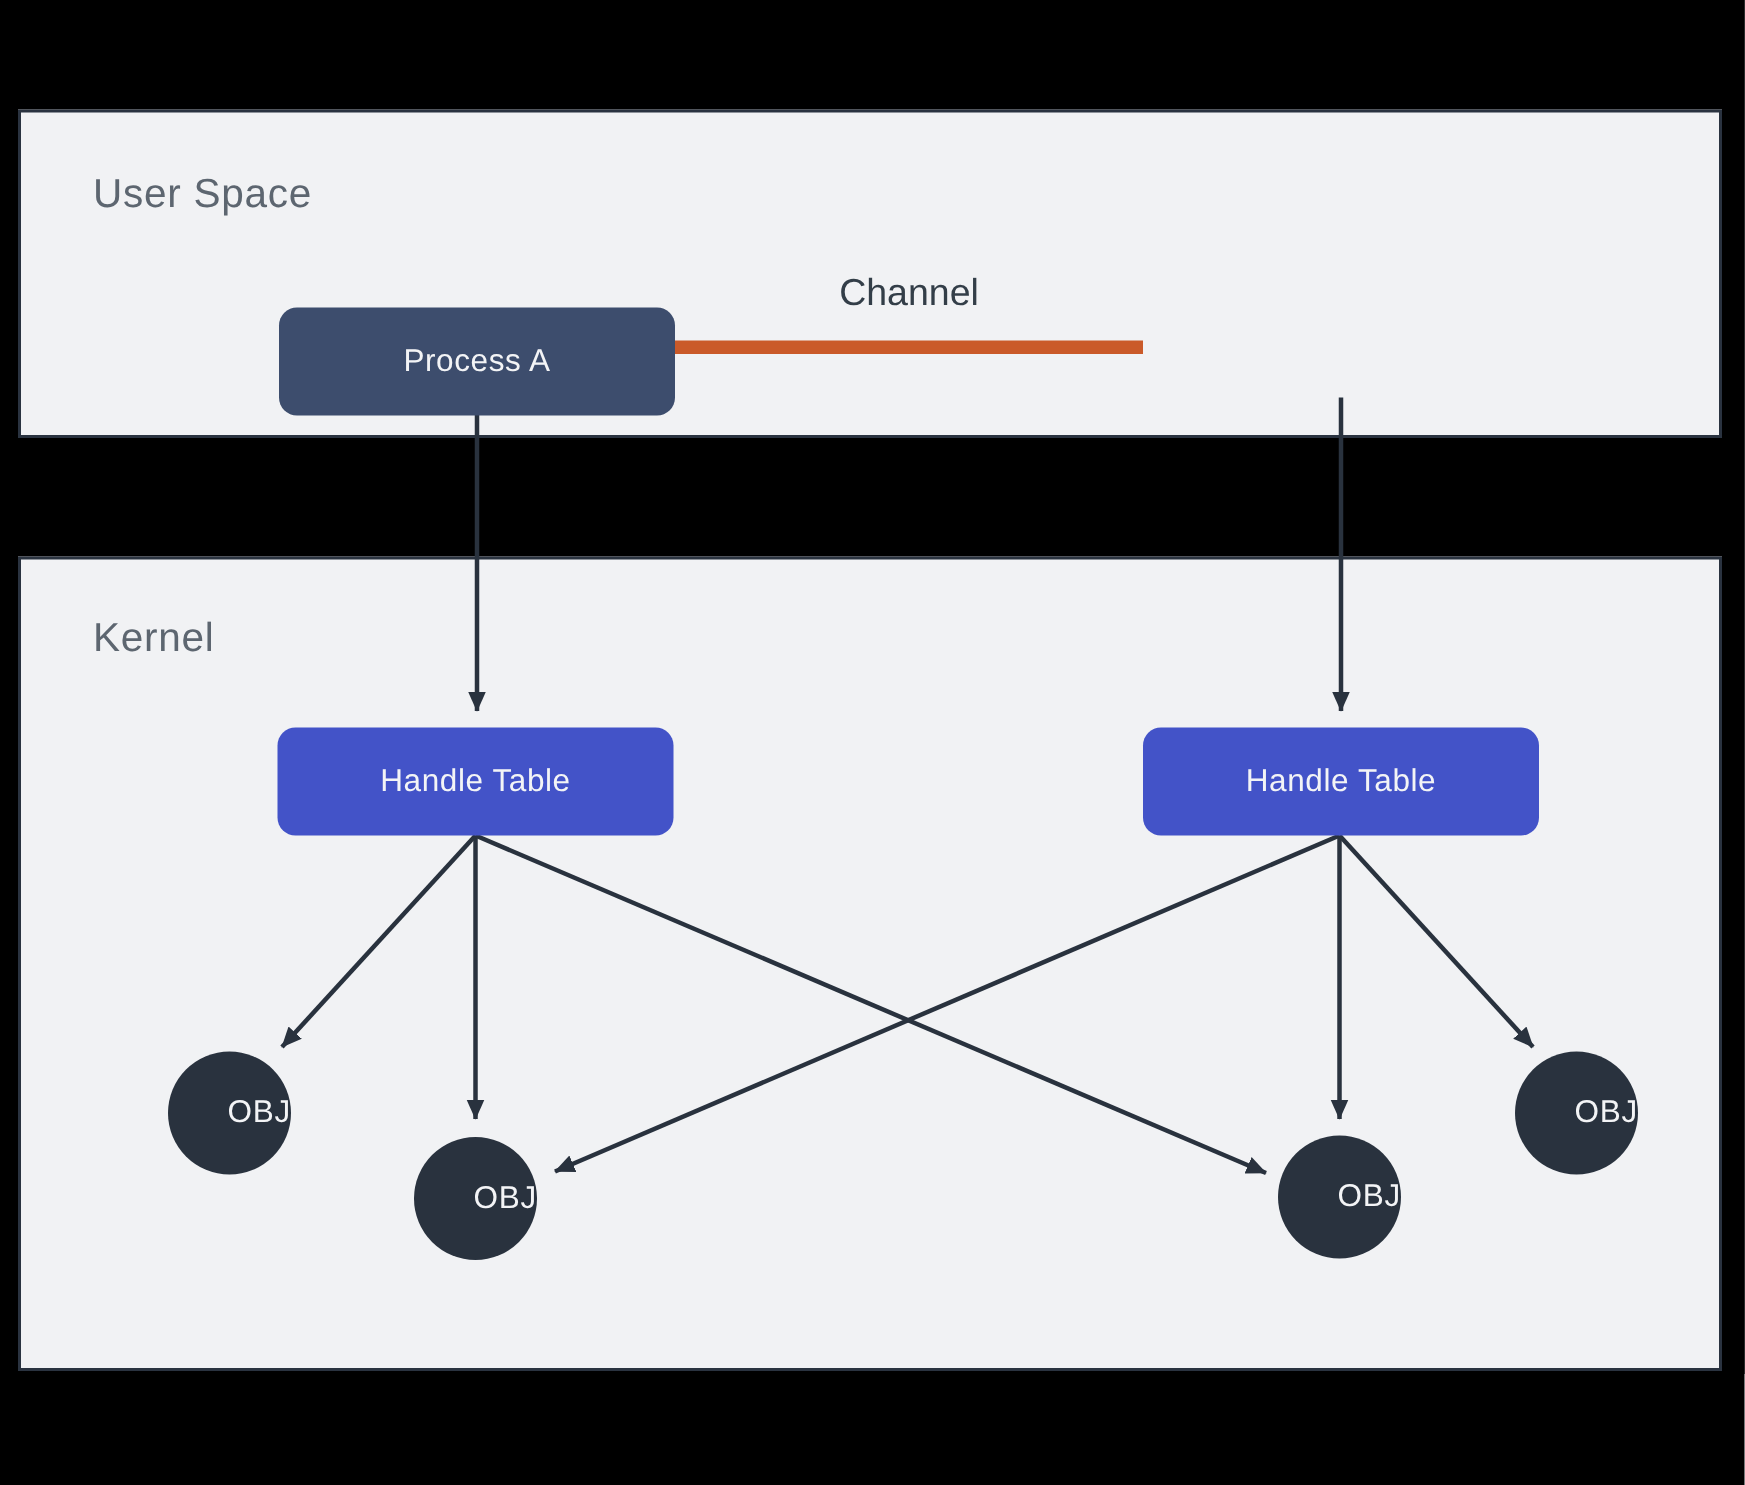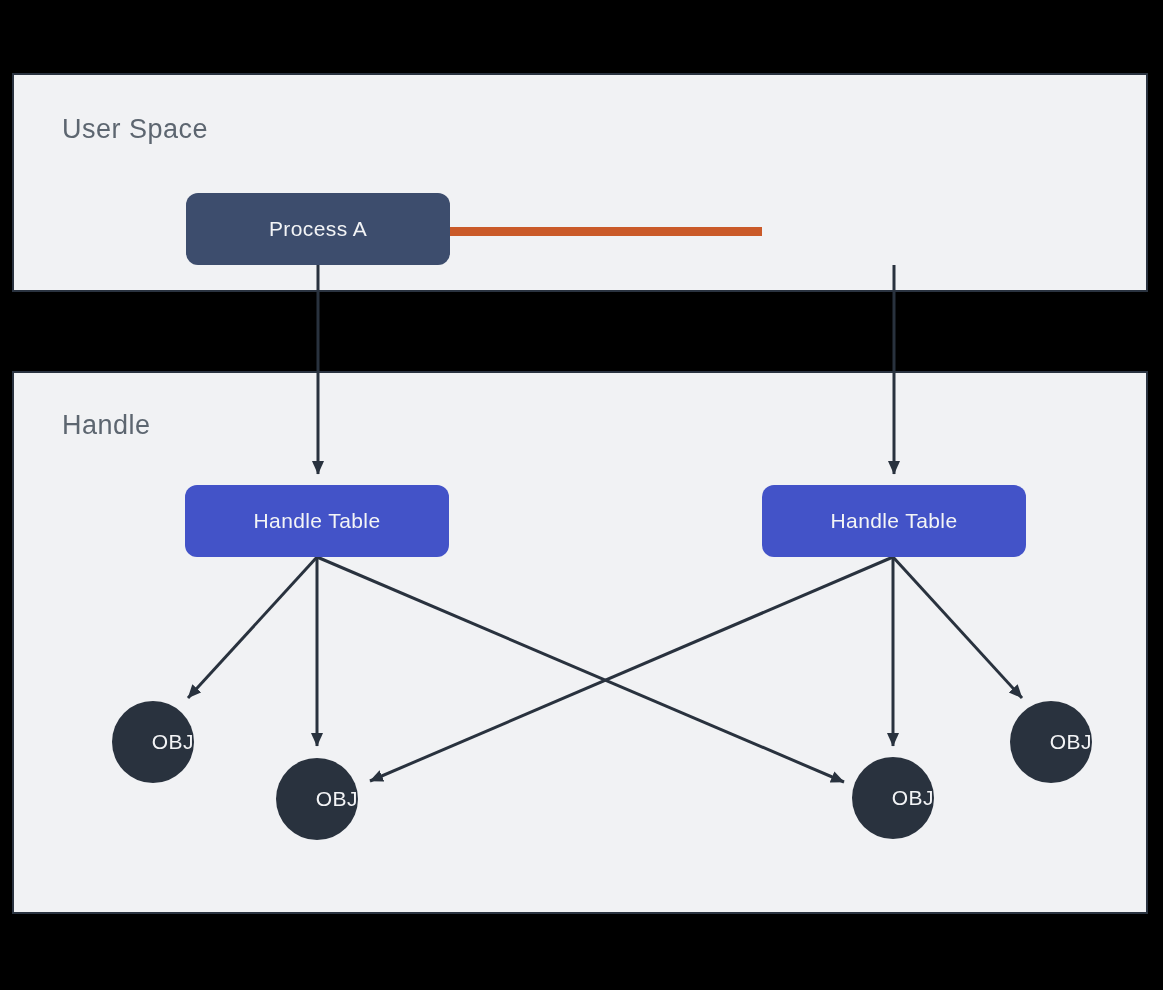--- a/index.html
+++ b/index.html
@@ -58,21 +58,21 @@
     border-radius: 12px;
     display: flex;
     align-items: center;
     justify-content: center;
     font-size: 21px;
     font-weight: 500;
     letter-spacing: 0.4px;
     color: var(--node-text, #F3F4F6);
     z-index: 3;
   }
-  .process { background: var(--process-fill, #3D4D6D); }
+  .process { background: var(--process-fill, #3D4D6D); margin-top: 12px; }
   .handle-table { background: var(--handle-table-fill, #4353C8); align-items: center; }
   .process-a { left: 186px; top: 193px; }
   .process-b { left: 762px; top: 193px; }
   .handle-table-a { left: 185px; top: 485px; }
   .handle-table-b { left: 762px; top: 485px; }
   .obj-circle {
     position: absolute;
     width: 82px;
     height: 82px;
     border-radius: 50%;
@@ -99,22 +99,23 @@
 </style>
 </head>
 <body>
 
 <div class="stage">
 
   <div class="panel panel-user-space"></div>
   <div class="panel panel-kernel"></div>
 
   <div class="section-label label-user-space">User Space</div>
-  <div class="section-label label-kernel">Handle</div>
+  <div class="section-label label-kernel">Kernel</div>
 
+  <div class="channel-label">Channel</div>
   <div class="channel-line"></div>
 
   <svg class="connector-layer" viewBox="0 0 1163 990" xmlns="http://www.w3.org/2000/svg">
     <defs>
       <marker id="arrowhead" markerUnits="userSpaceOnUse" markerWidth="14" markerHeight="13" refX="13" refY="6" orient="auto">
         <path d="M0,0 L13.5,6 L0,12 Z" fill="#29323E"></path>
       </marker>
     </defs>
     <g stroke="#29323E" stroke-width="3" fill="none">
       <line x1="318" y1="265" x2="318" y2="474" marker-end="url(#arrowhead)"></line>

